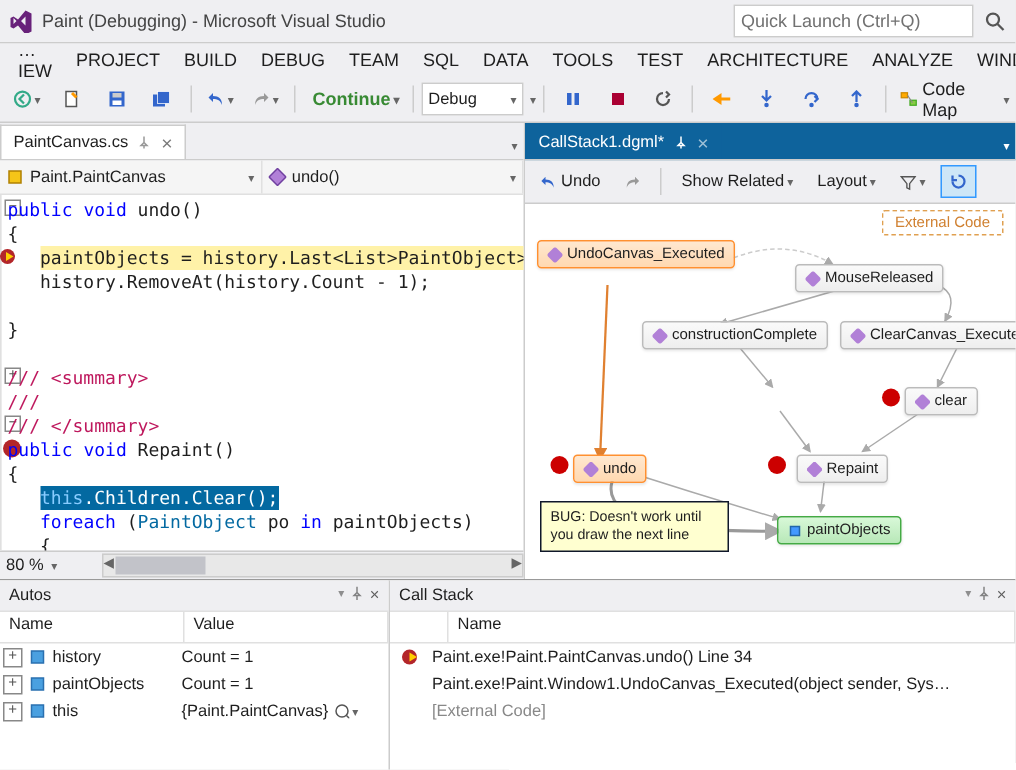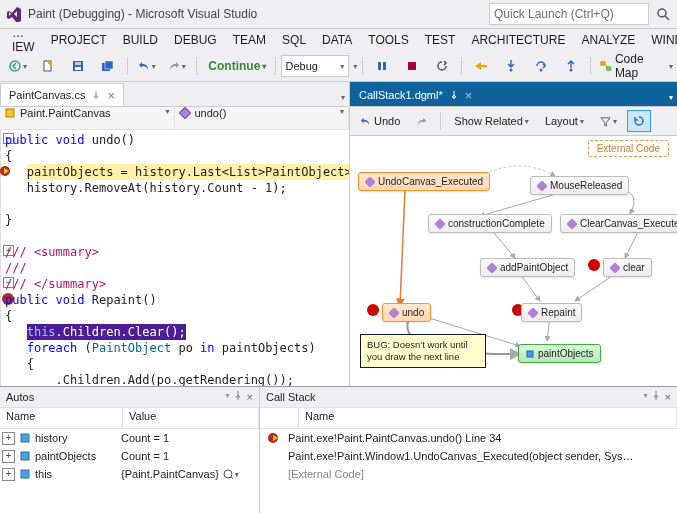--- a/index.html
+++ b/index.html
@@ -17,30 +17,30 @@
 .play{color:#388a34;font-weight:bold}
 .main-split{display:flex;height:304px}
 .editor-pane{width:349px;display:flex;flex-direction:column;background:#fff;border-right:1px solid #ccc}
 .diagram-pane{flex:1;display:flex;flex-direction:column;background:#f7f7f7}
 .tab-row{height:24px;background:#efeff2;display:flex;align-items:flex-end;border-bottom:1px solid #ccc}
 .file-tab{height:22px;background:#fff;border:1px solid #ccc;border-bottom:none;padding:0 8px;display:flex;align-items:center;font-size:11px;gap:6px}
 .file-tab.dgml{background:#0e639c;color:#fff;border-color:#0e639c}
 .pin{opacity:.6}
 .close-x{opacity:.6;font-size:13px;line-height:1}
 .nav-row{height:22px;background:#f5f5f5;display:flex;border-bottom:1px solid #e0e0e0}
-.nav-combo{flex:1;display:flex;padding:0 4px;font-size:11px;border-right:1px solid #e0e0e0;gap:4px}
+.nav-combo{flex:1;display:flex;align-items:center;padding:0 4px;font-size:11px;border-right:1px solid #e0e0e0;gap:4px}
 .code-area{flex:1;display:flex;font-family:Consolas,monospace;font-size:12px;line-height:16px;position:relative;overflow:hidden}
 .gutter{width:34px;background:#f0f0f0;border-right:1px solid #e0e0e0;position:relative}
 .fold-gut{width:14px;background:#fff;position:relative}
 .code-body{flex:1;padding:2px 0 0 4px;white-space:pre;position:relative}
 .kw{color:#0000ff}
 .type{color:#0369a1}
 .cmt{color:#be185d}
 .hl-line{background:#fff2a8;display:inline-block}
-.hl-line-dark{background:#4c1d95;color:#fff;display:inline-block}
+.hl-line-dark{background:#0369a1;color:#fff;display:inline-block}
 .bp{position:absolute;left:2px;width:12px;height:12px;background:#b3262a;border-radius:50%}
 .arrow-bp{position:absolute;left:0px;width:16px;height:12px}
 .fold-box{position:absolute;left:2px;width:9px;height:9px;border:1px solid #888;background:#fff;font-size:9px;line-height:9px;text-align:center;color:#555}
 .zoom-row{height:18px;background:#efeff2;display:flex;align-items:center;font-size:11px;border-top:1px solid #ccc}
 .zoom-val{width:60px;padding:0 4px}
 .hscroll{flex:1;height:14px;background:#e8e8e8;position:relative;border:1px solid #ccc}
 .hscroll-thumb{position:absolute;left:8px;width:60px;top:1px;bottom:1px;background:#c2c3c9}
 .dgml-tool{height:28px;background:#efeff2;display:flex;align-items:center;padding:0 4px;gap:4px;border-bottom:1px solid #ccc;font-size:11px}
 .dgml-btn{height:20px;display:flex;align-items:center;padding:0 5px;border:1px solid transparent}
 .dgml-btn.sel{border-color:#3399ff;background:#cde6f7}
@@ -255,20 +255,28 @@
 <span class="cmt">/// &lt;/summary&gt;</span>
 <span class="kw">public</span> <span class="kw">void</span> Repaint()
 {
    <span class="hl-line-dark"><span class="kw" style="color:#8cf">this</span>.Children.Clear();</span>
    <span class="kw">foreach</span> (<span class="type">PaintObject</span> po <span class="kw">in</span> paintObjects)
    {
        .Children.Add(po.getRendering());
    }
 }</div>
     </div>
+    <div class="zoom-row">
+      <div class="zoom-val"><span>80 %</span> <span class="chev">▾</span></div>
+      <div class="hscroll">
+          <span style="position:absolute;left:0;top:0;font-size:9px;color:#666">◀</span>
+          <div class="hscroll-thumb"></div>
+          <span style="position:absolute;right:0;top:0;font-size:9px;color:#666">▶</span>
+        </div>
+    </div>
   </div>
 
   <div class="diagram-pane">
     <div class="tab-row" style="background:#0e639c">
       <div class="file-tab dgml">
         <span>CallStack1.dgml*</span>
         <svg width="10" height="10">
             <path d="M5 1v4l-2 2h4l-2-2M5 7v2" stroke="#fff" fill="none"></path>
           </svg>
         <span class="close-x" style="color:#fff">×</span>
@@ -322,21 +330,21 @@
         <path d="M275 54 Q290 60 280 78" stroke="#aaa" fill="none" marker-end="url(#ah)"></path>
         <path d="M290 92 L275 122" stroke="#aaa" fill="none" marker-end="url(#ah)"></path>
         <path d="M140 92 L165 122" stroke="#aaa" fill="none" marker-end="url(#ah)"></path>
         <path d="M170 138 L190 165" stroke="#aaa" fill="none" marker-end="url(#ah)"></path>
         <path d="M265 138 L225 165" stroke="#aaa" fill="none" marker-end="url(#ah)"></path>
         <path d="M73 180 Q120 195 170 210" stroke="#aaa" fill="none" marker-end="url(#ah)"></path>
         <path d="M200 180 L197 205" stroke="#aaa" fill="none" marker-end="url(#ah)"></path>
         <path d="M60 180 Q40 220 170 218" stroke="#999" stroke-width="2" fill="none" marker-end="url(#ah)"></path>
       </svg>
       <div class="ext-code"><span>External Code</span></div>
-      <div class="node active" style="left:8px;top:36px">
+      <div class="node active" style="left:8px;top:24px">
           <svg class="method-ico">
             <rect x="1" y="1" width="8" height="8" fill="#b180d7" transform="rotate(45 5 5)"></rect>
           </svg>
           <span>UndoCanvas_Executed</span>
         </div>
       <div class="node" style="left:78px;top:78px">
           <svg class="method-ico">
             <rect x="1" y="1" width="8" height="8" fill="#b180d7" transform="rotate(45 5 5)"></rect>
           </svg>
           <span>constructionComplete</span>
@@ -345,43 +353,37 @@
           <svg class="method-ico">
             <rect x="1" y="1" width="8" height="8" fill="#b180d7" transform="rotate(45 5 5)"></rect>
           </svg>
           <span>MouseReleased</span>
         </div>
       <div class="node" style="left:210px;top:78px">
           <svg class="method-ico">
             <rect x="1" y="1" width="8" height="8" fill="#b180d7" transform="rotate(45 5 5)"></rect>
           </svg>
           <span>ClearCanvas_Executed</span>
-        </div>
-      <div class="node" style="left:130px;top:122px">
-          <svg class="method-ico">
-            <rect x="1" y="1" width="8" height="8" fill="#b180d7" transform="rotate(45 5 5)"></rect>
-          </svg>
-          <span>addPaintObject</span>
         </div>
       <div class="red-dot" style="left:238px;top:123px"></div>
       <div class="node" style="left:253px;top:122px">
           <svg class="method-ico">
             <rect x="1" y="1" width="8" height="8" fill="#b180d7" transform="rotate(45 5 5)"></rect>
           </svg>
           <span>clear</span>
         </div>
       <div class="red-dot" style="left:17px;top:168px"></div>
       <div class="node active" style="left:32px;top:167px">
           <svg class="method-ico">
             <rect x="1" y="1" width="8" height="8" fill="#b180d7" transform="rotate(45 5 5)"></rect>
           </svg>
           <span>undo</span>
         </div>
       <div class="red-dot" style="left:162px;top:168px"></div>
-      <div class="node" style="left:171px;top:167px">
+      <div class="node" style="left:181px;top:167px">
           <svg class="method-ico">
             <rect x="1" y="1" width="8" height="8" fill="#b180d7" transform="rotate(45 5 5)"></rect>
           </svg>
           <span>Repaint</span>
         </div>
       <div class="node green" style="left:168px;top:208px">
           <svg class="method-ico">
             <rect x="2" y="2" width="6" height="6" fill="#49f" stroke="#26a"></rect>
           </svg>
           <span>paintObjects</span>

